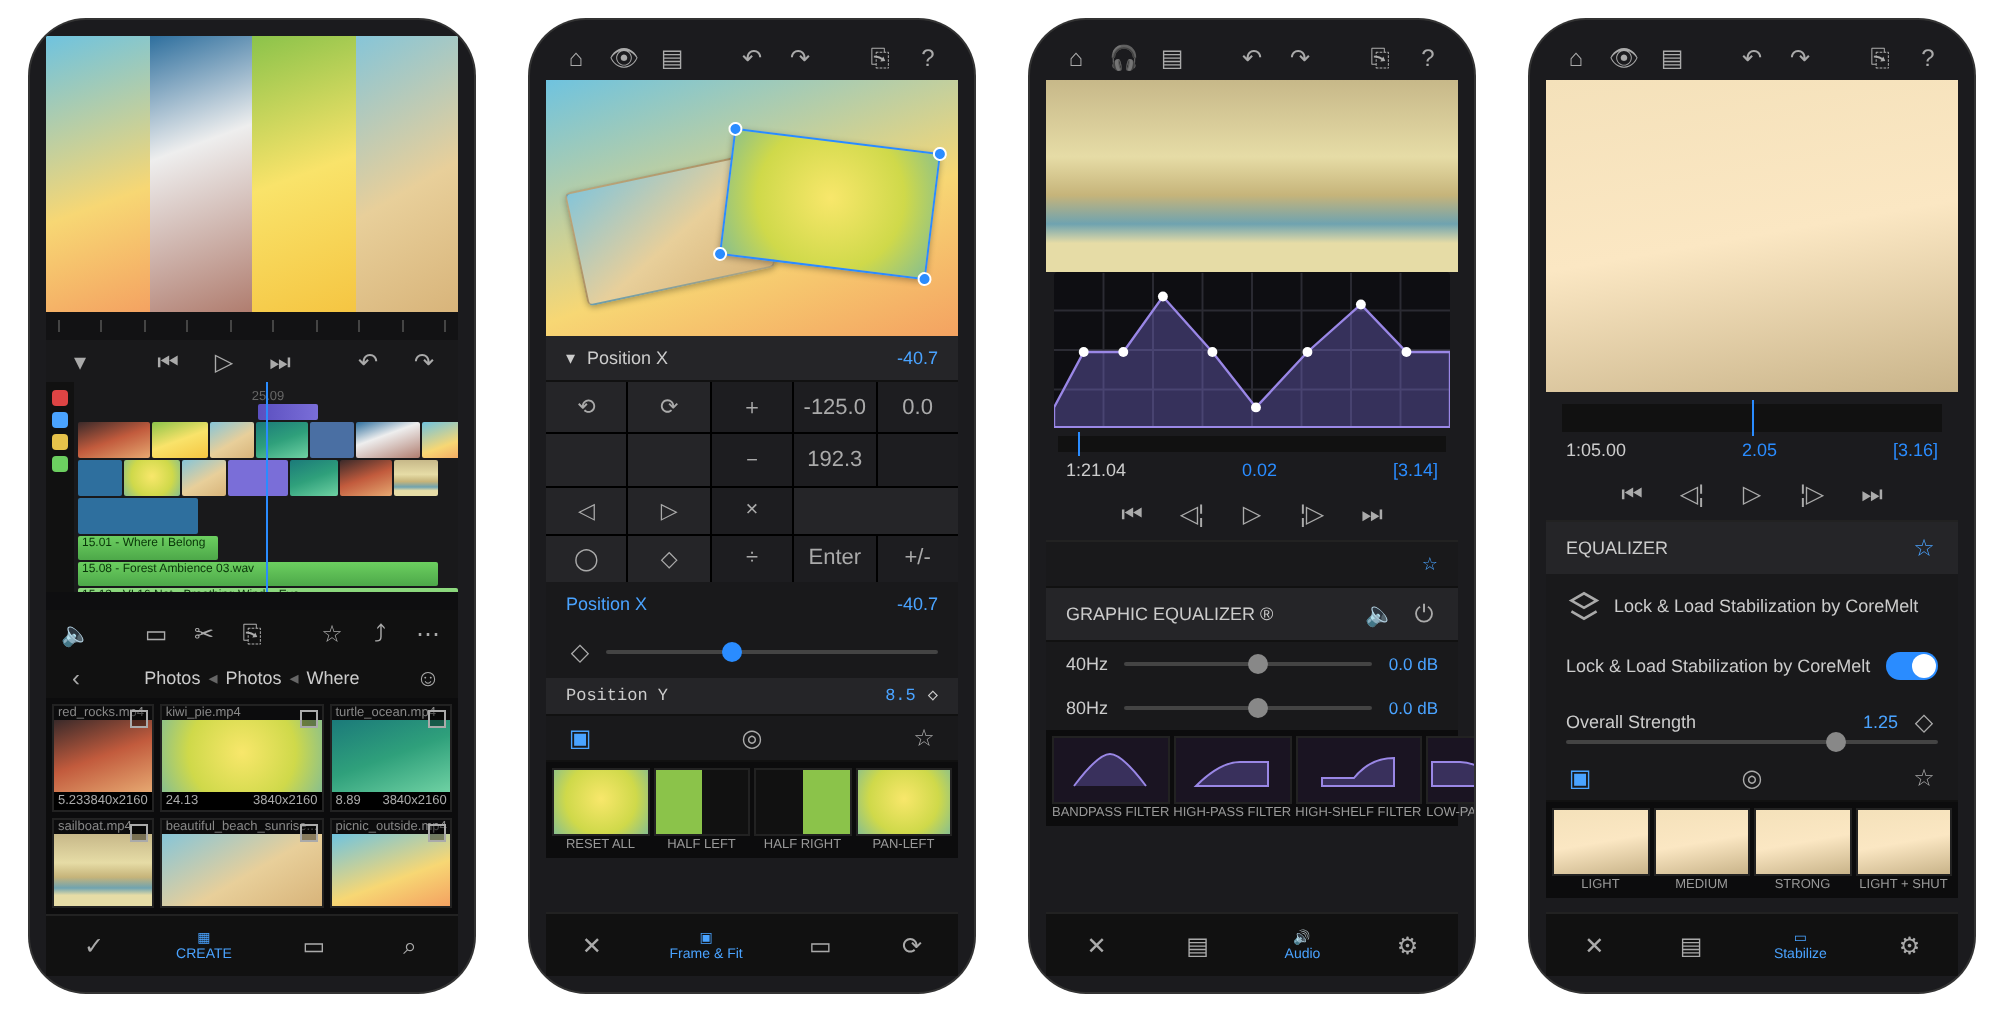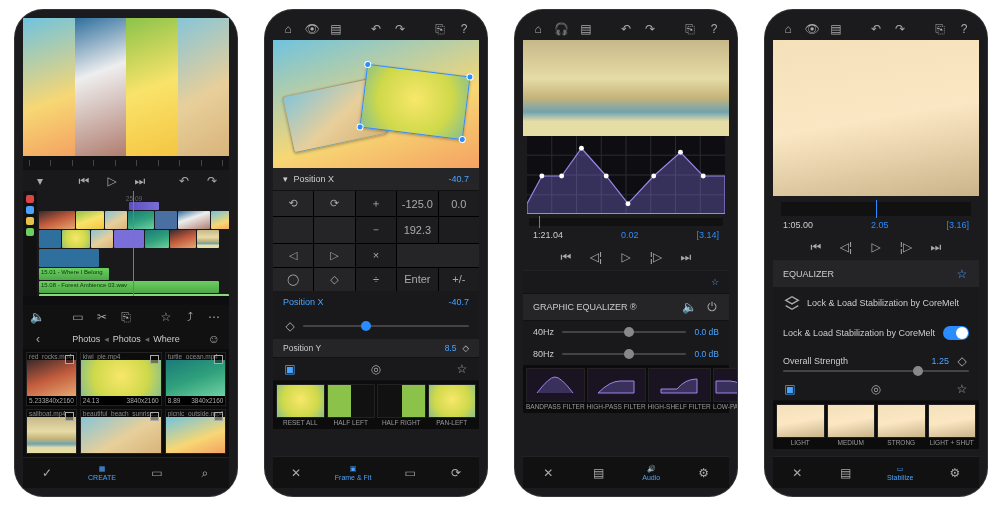--- a/index.html
+++ b/index.html
@@ -330,21 +330,21 @@
   <div class="panel-row sub">
     <span>Position X</span>
     <span>-40.7</span>
   </div>
   <div class="slider-row">
     <span class="ico">◇</span>
     <div class="slider-track">
         <div class="slider-knob" style="left:35%"></div>
       </div>
   </div>
-  <div class="panel-row" style="padding:4px 10px;font-size:8.5px;">
+  <div class="panel-row" style="padding:4px 10px;font-size:8.5px;font-family:Liberation Mono, monospace;">
     <span>Position Y</span>
     <span style="display:flex;gap:6px;align-items:center;">
         <span style="color:#4aa3ff">8.5</span>
         <span>◇</span>
       </span>
   </div>
   <div class="panel-row" style="background:#19191b;padding:4px 10px;">
     <span class="ico" style="color:#4aa3ff">▣</span>
     <span class="ico">◎</span>
     <span class="ico">☆</span>

